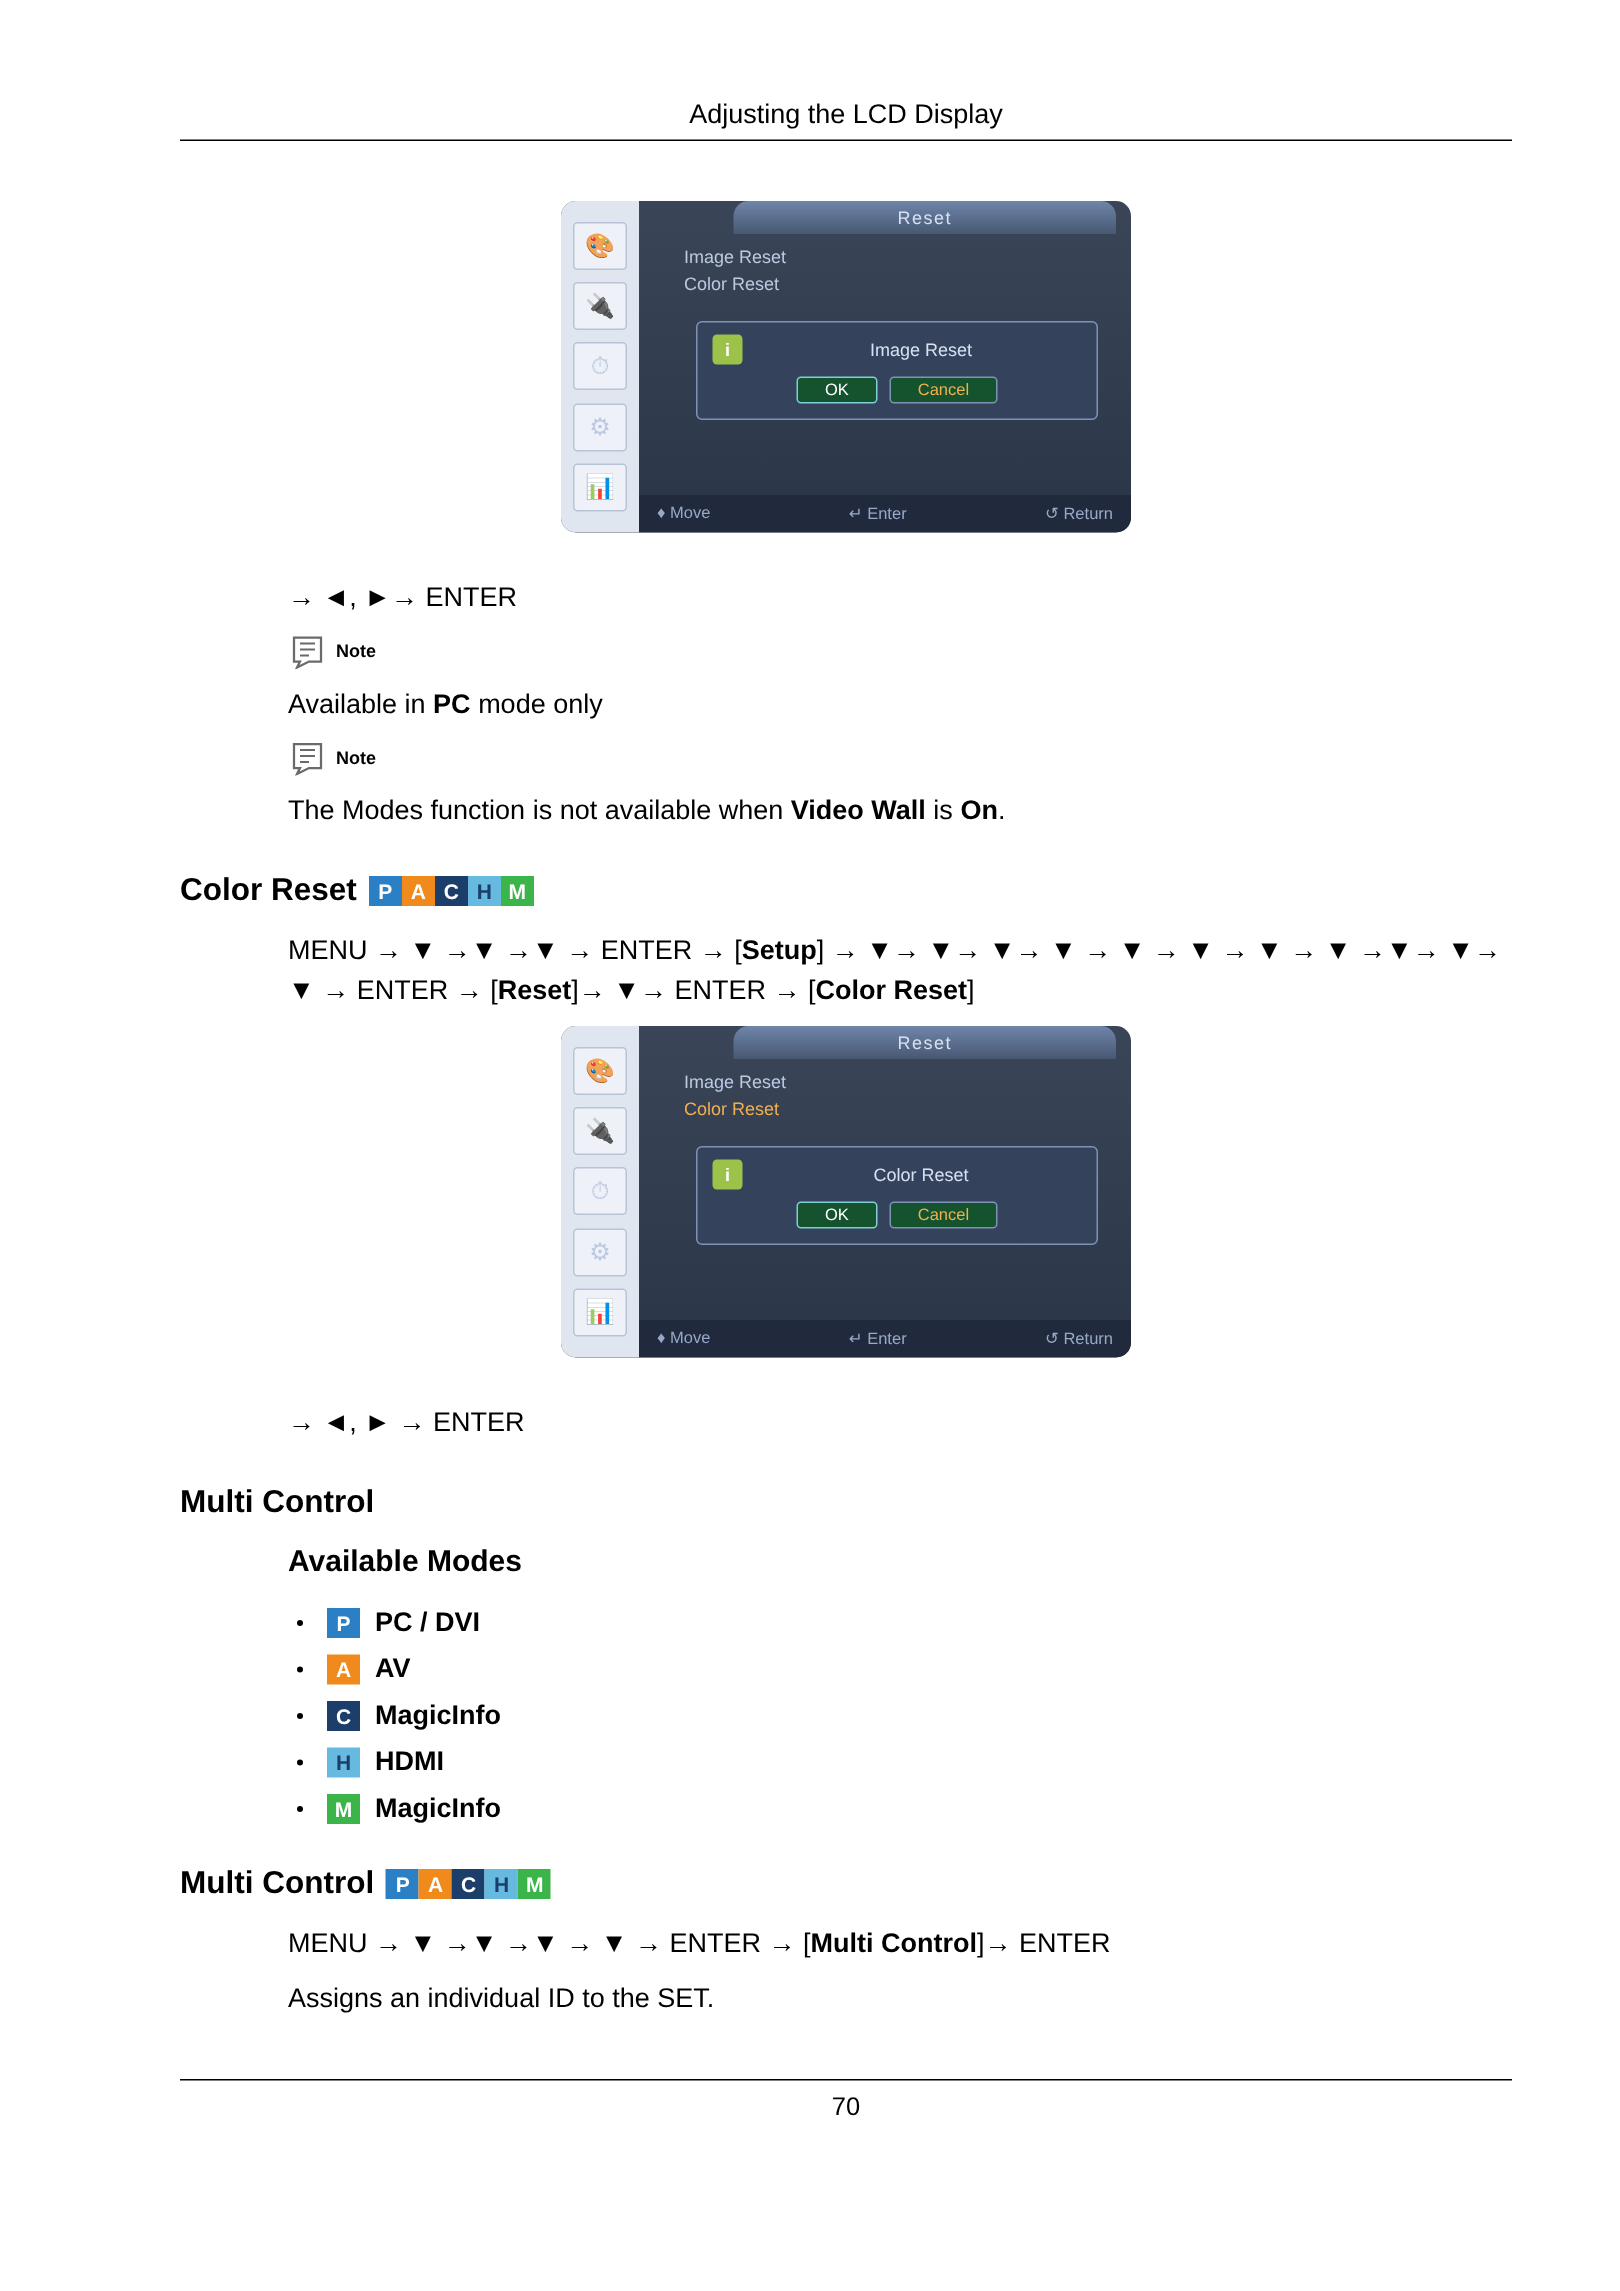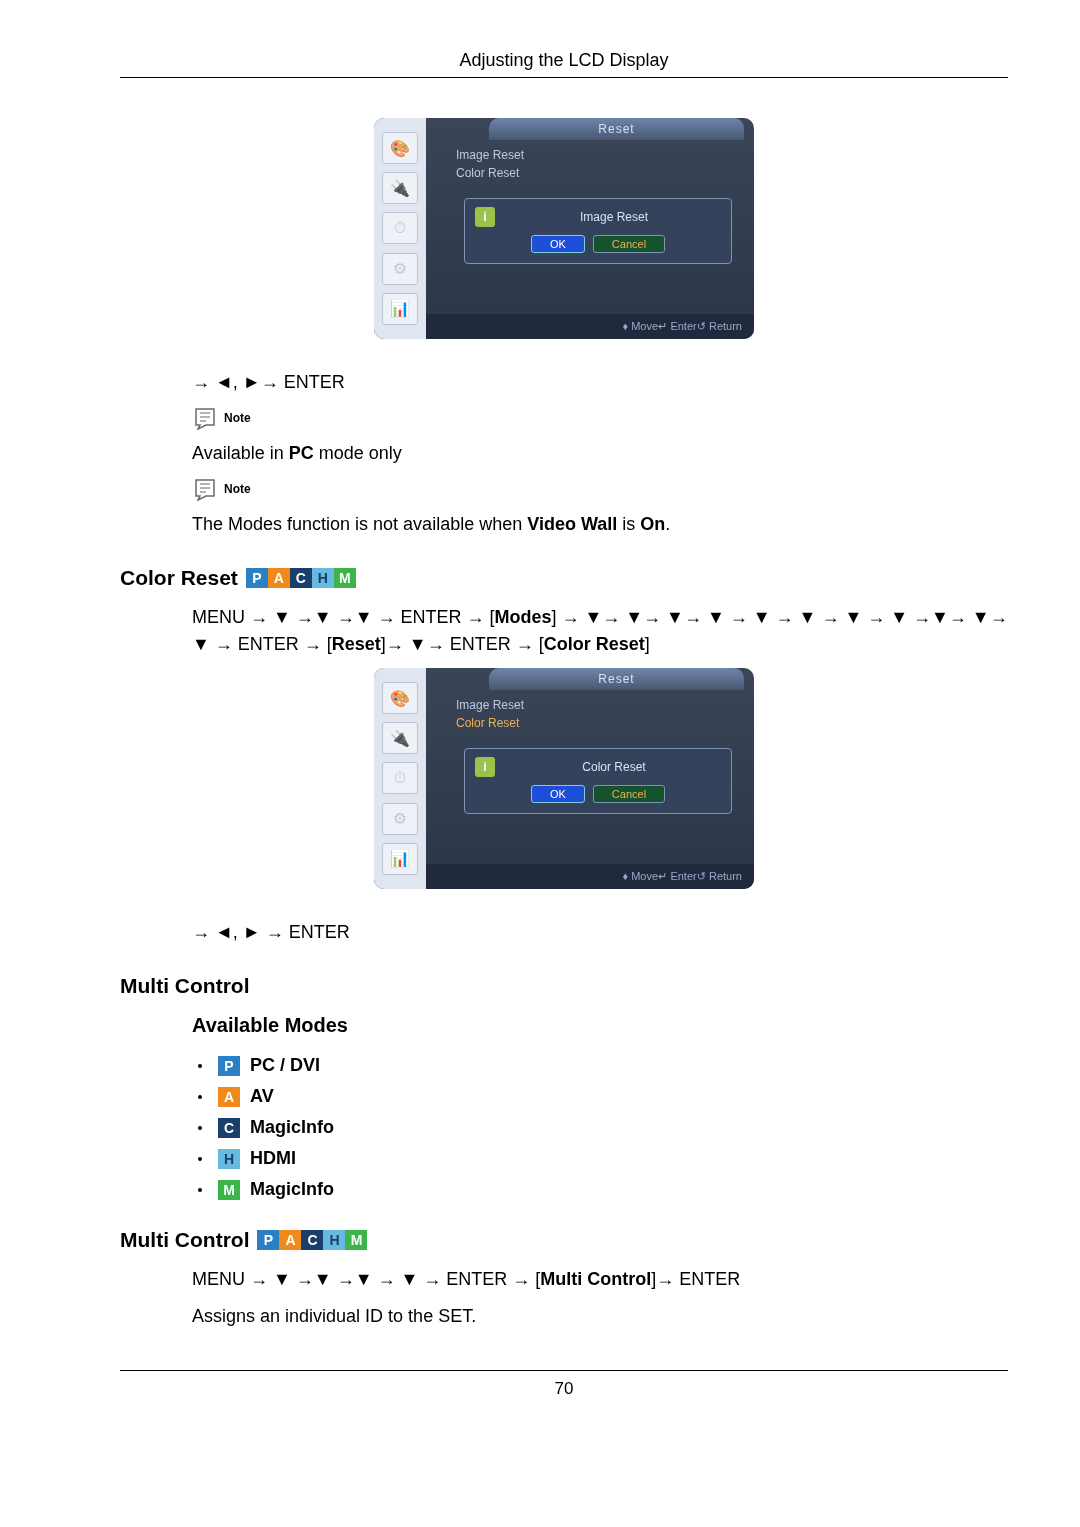--- a/index.html
+++ b/index.html
@@ -4,21 +4,21 @@
 <style>
   body {
     margin: 0;
     padding: 0;
     font-family: Arial, Helvetica, sans-serif;
     background: #fff;
     color: #000;
   }
   .page {
     width: 1060px;
-    margin: 0 auto;
+    margin: 16px auto;
     padding: 50px 62px 40px 110px;
     box-sizing: border-box;
     position: relative;
   }
   .header-title {
     text-align: center;
     font-size: 18px;
     padding-bottom: 6px;
     border-bottom: 1px solid #000;
     margin-bottom: 40px;
@@ -120,32 +120,32 @@
   }
   .osd-btn {
     padding: 2px 18px;
     border-radius: 3px;
     font-size: 11px;
     background: #14532d;
     color: #d7e1f2;
     border: 1px solid #7f93b4;
   }
   .osd-btn.ok {
-    background: #1d4ed8;
+    background: #14532d;
     color: #fff;
     border-color: #7fd0d6;
   }
   .osd-btn.cancel { color: #f0b050; }
   .osd-footer {
     margin-left: 52px;
     background: #212a3c;
     color: #97a8c8;
     font-size: 11px;
     display: flex;
-    justify-content: flex-end;
+    justify-content: space-between;
     padding: 6px 12px;
     border-radius: 0 0 8px 0;
   }
   .body-text {
     font-size: 18px;
     line-height: 1.5;
     margin: 10px 0;
   }
   .note-row {
     display: flex;
@@ -292,21 +292,21 @@
       <span class="mode-badge mb-P">P</span>
       <span class="mode-badge mb-A">A</span>
       <span class="mode-badge mb-C">C</span>
       <span class="mode-badge mb-H">H</span>
       <span class="mode-badge mb-M">M</span>
     </span>
   </div>
 
   <div class="content-indent">
     <div class="body-text arrow">
-      <span>MENU → ▼ →▼ →▼ → ENTER → [</span><span class="bold">Modes</span><span>] → ▼→ ▼→ ▼→ ▼ → ▼ → ▼ → ▼ → ▼ →▼→ ▼→ ▼ → ENTER → [</span><span class="bold">Reset</span><span>]→ ▼→ ENTER → [</span><span class="bold">Color Reset</span><span>]</span>
+      <span>MENU → ▼ →▼ →▼ → ENTER → [</span><span class="bold">Setup</span><span>] → ▼→ ▼→ ▼→ ▼ → ▼ → ▼ → ▼ → ▼ →▼→ ▼→ ▼ → ENTER → [</span><span class="bold">Reset</span><span>]→ ▼→ ENTER → [</span><span class="bold">Color Reset</span><span>]</span>
     </div>
   </div>
 
   <div class="osd-image">
     <div class="osd-box">
       <div class="osd-tab">Reset</div>
       <div class="osd-left">
         <div class="osd-left-icon">🎨</div>
         <div class="osd-left-icon">🔌</div>
         <div class="osd-left-icon">⏱</div>

